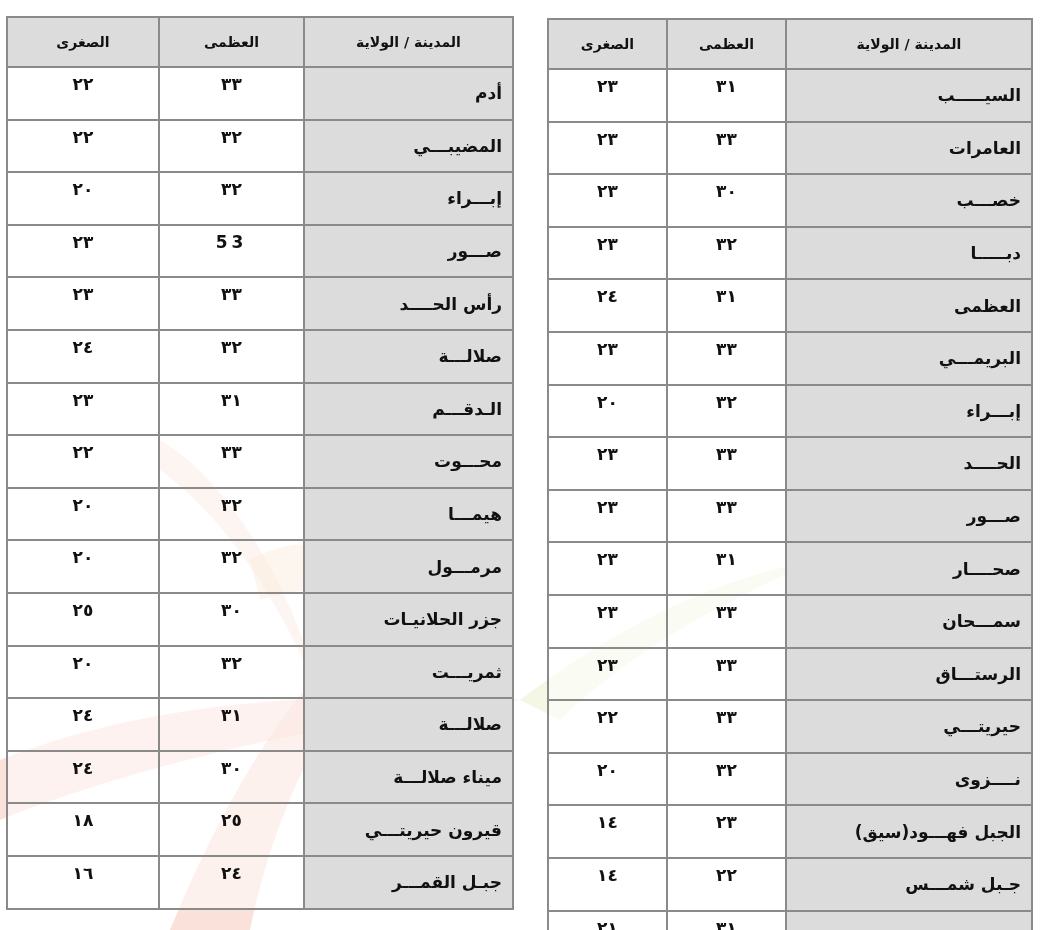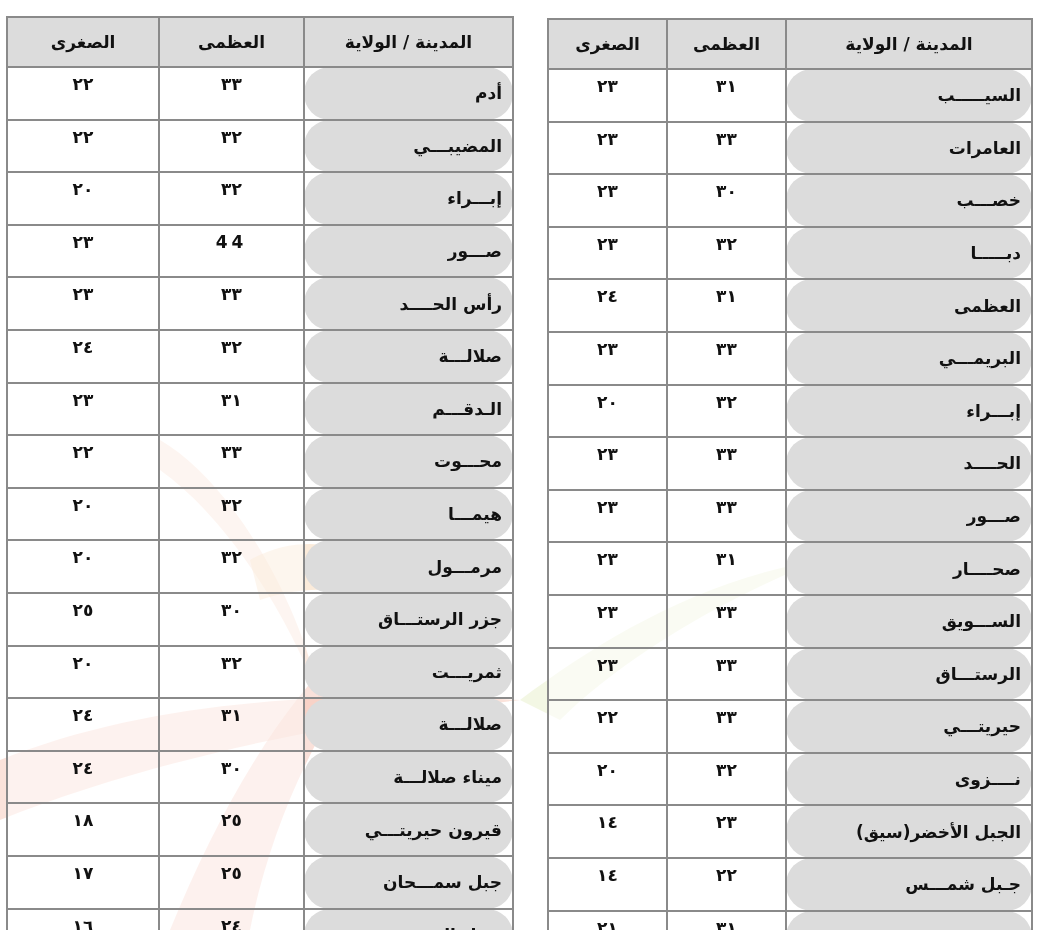--- a/index.html
+++ b/index.html
@@ -9,23 +9,23 @@
   }
   .watermark { position:absolute; left:0; top:0; width:1040px; height:930px; pointer-events:none; z-index:0; }
   table.temps {
     position:absolute; border-collapse:collapse; table-layout:fixed; z-index:1;
     direction:ltr;
   }
   table.temps td, table.temps th {
     border:2px solid #8a8a8a; padding:0; color:#111;
     font-weight:bold; font-size:17px; vertical-align:top;
   }
-  table.temps th { background:#dcdcdc; height:48px; vertical-align:middle; font-size:17px; }
+  table.temps th { background:#dcdcdc; height:48px; vertical-align:middle; font-size:14px; }
   table.temps td.num { background:rgba(255,255,255,0.55); text-align:center; padding-top:6px; letter-spacing:4px; }
-  table.temps td.city { background:#dcdcdc; direction:rtl; padding-right:10px; vertical-align:middle; font-size:17px;border-radius:26px; }
+  table.temps td.city { background:#dcdcdc; direction:rtl; padding-right:10px; vertical-align:middle; font-size:17px; }
   #left-table { left:6px; top:16px; width:506px; }
   #right-table { left:547px; top:18px; width:484px; }
   #left-table tr.row td { height:44.6px; }
   #right-table tr.row td { height:44.6px; }
 </style>
 </head>
 <body>
 
 <svg class="watermark" viewBox="0 0 1040 930">
   <path d="M170 930 C 240 760, 330 620, 470 560 C 360 640, 280 780, 250 930 Z" fill="#f6c8bb" opacity="0.55"></path>
@@ -59,21 +59,21 @@
         <td class="num">٣٢</td>
         <td class="city">المضيبـــي</td>
       </tr>
     <tr class="row">
         <td class="num">٢٠</td>
         <td class="num">٣٢</td>
         <td class="city">إبـــراء</td>
       </tr>
     <tr class="row">
         <td class="num">٢٣</td>
-        <td class="num">44</td>
+        <td class="num">53</td>
         <td class="city">صـــور</td>
       </tr>
     <tr class="row">
         <td class="num">٢٣</td>
         <td class="num">٣٣</td>
         <td class="city">رأس الحــــد</td>
       </tr>
     <tr class="row">
         <td class="num">٢٤</td>
         <td class="num">٣٢</td>
@@ -95,46 +95,41 @@
         <td class="city">هيمـــا</td>
       </tr>
     <tr class="row">
         <td class="num">٢٠</td>
         <td class="num">٣٢</td>
         <td class="city">مرمـــول</td>
       </tr>
     <tr class="row">
         <td class="num">٢٥</td>
         <td class="num">٣٠</td>
-        <td class="city">جزر الرستـــاق</td>
+        <td class="city">جزر الحلانيـات</td>
       </tr>
     <tr class="row">
         <td class="num">٢٠</td>
         <td class="num">٣٢</td>
         <td class="city">ثمريـــت</td>
       </tr>
     <tr class="row">
         <td class="num">٢٤</td>
         <td class="num">٣١</td>
         <td class="city">صلالـــة</td>
       </tr>
     <tr class="row">
         <td class="num">٢٤</td>
         <td class="num">٣٠</td>
         <td class="city">ميناء صلالـــة</td>
       </tr>
     <tr class="row">
         <td class="num">١٨</td>
         <td class="num">٢٥</td>
         <td class="city">قيرون حيريتـــي</td>
-      </tr>
-    <tr class="row">
-        <td class="num">١٧</td>
-        <td class="num">٢٥</td>
-        <td class="city">جبل سمـــحان</td>
       </tr>
     <tr class="row">
         <td class="num">١٦</td>
         <td class="num">٢٤</td>
         <td class="city">جبـل القمـــر</td>
       </tr>
   </tbody>
 </table>
 
 <table class="temps" id="right-table">
@@ -197,41 +192,41 @@
         <td class="city">صـــور</td>
       </tr>
     <tr class="row">
         <td class="num">٢٣</td>
         <td class="num">٣١</td>
         <td class="city">صحــــار</td>
       </tr>
     <tr class="row">
         <td class="num">٢٣</td>
         <td class="num">٣٣</td>
-        <td class="city">الســـويق</td>
+        <td class="city">سمـــحان</td>
       </tr>
     <tr class="row">
         <td class="num">٢٣</td>
         <td class="num">٣٣</td>
         <td class="city">الرستـــاق</td>
       </tr>
     <tr class="row">
         <td class="num">٢٢</td>
         <td class="num">٣٣</td>
         <td class="city">حيريتـــي</td>
       </tr>
     <tr class="row">
         <td class="num">٢٠</td>
         <td class="num">٣٢</td>
         <td class="city">نــــزوى</td>
       </tr>
     <tr class="row">
         <td class="num">١٤</td>
         <td class="num">٢٣</td>
-        <td class="city">الجبل الأخضر(سيق)</td>
+        <td class="city">الجبل فهـــود(سيق)</td>
       </tr>
     <tr class="row">
         <td class="num">١٤</td>
         <td class="num">٢٢</td>
         <td class="city">جـبل شمـــس</td>
       </tr>
     <tr class="row">
         <td class="num">٢١</td>
         <td class="num">٣١</td>
         <td class="city">بهـــــلاء</td>

